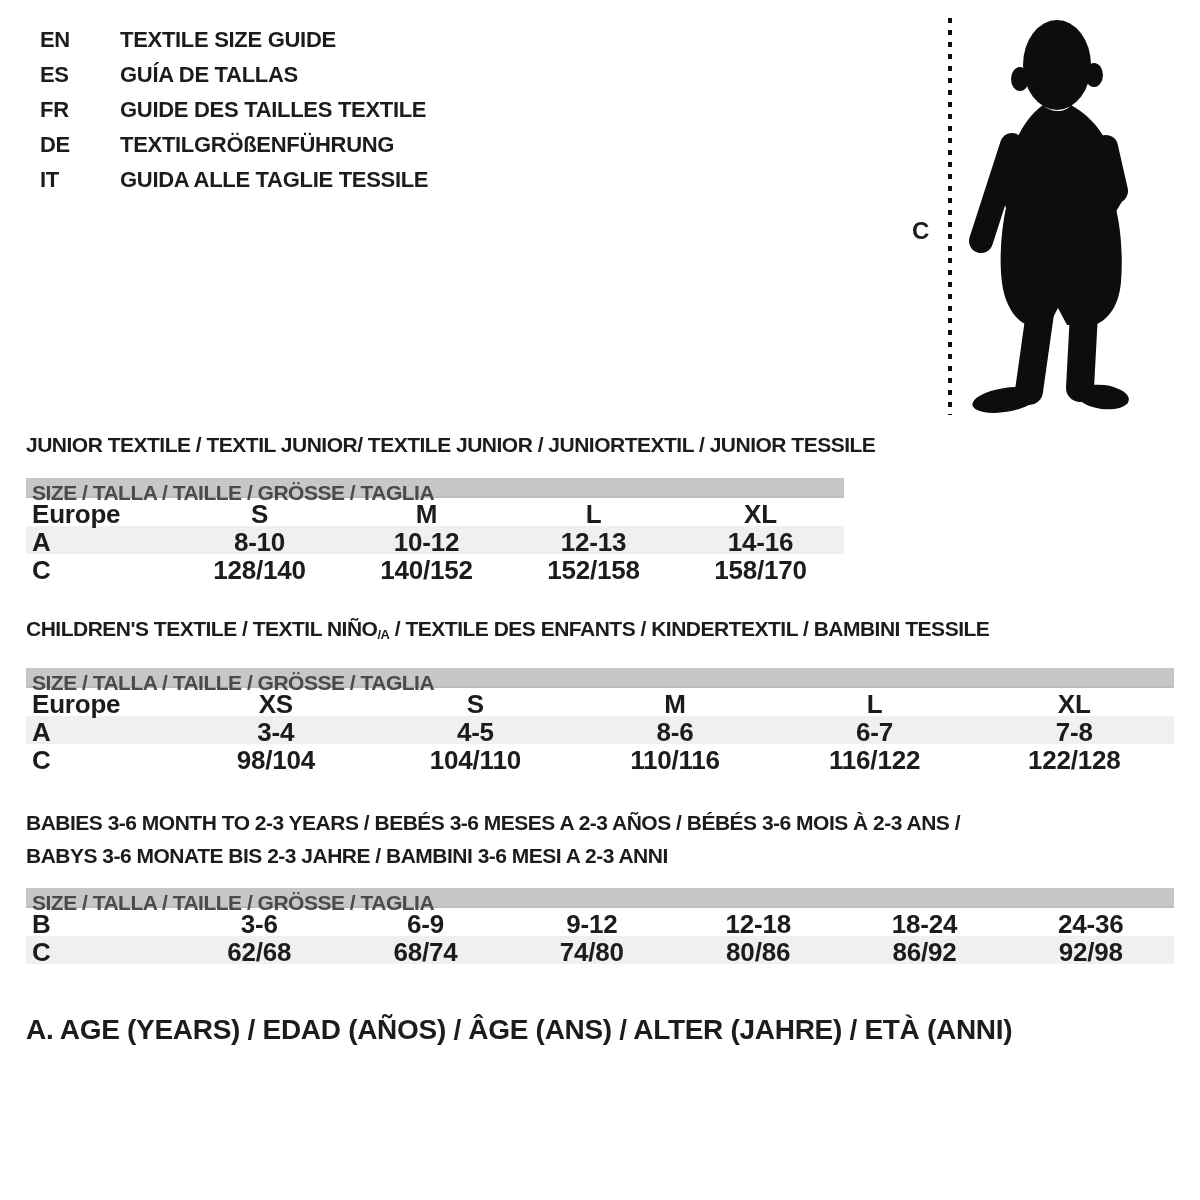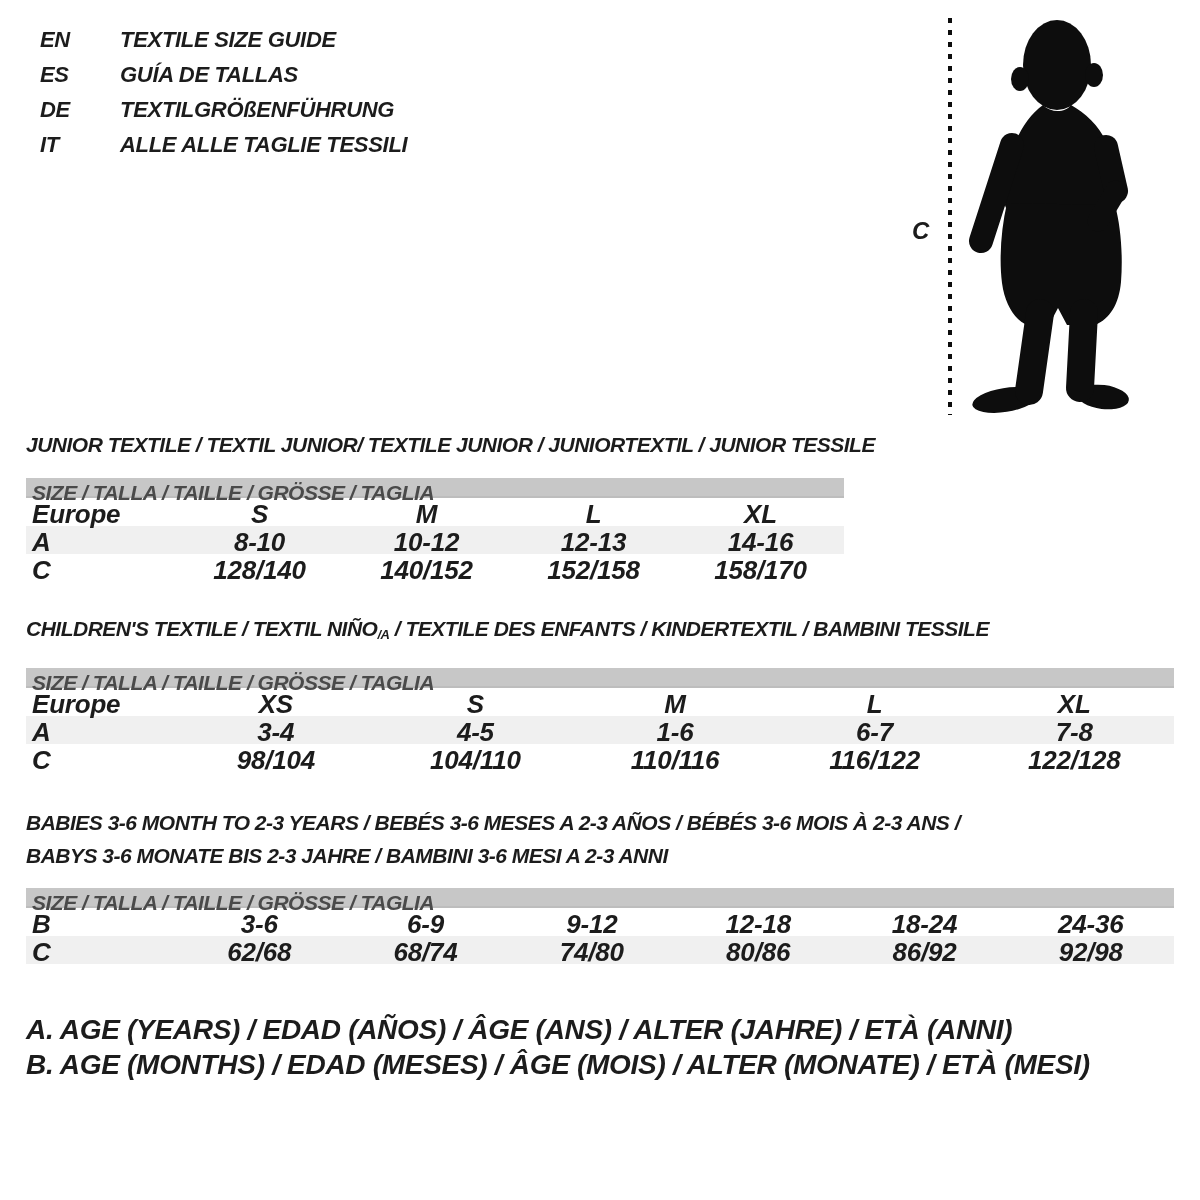--- a/index.html
+++ b/index.html
@@ -5,21 +5,21 @@
   * { margin: 0; padding: 0; box-sizing: border-box; }
   html, body { width: 1200px; height: 1200px; }
   body {
     position: relative;
     background: var(--page_bg, #ffffff);
     color: var(--text, #1c1c1c);
     font-family: "Liberation Sans", sans-serif;
     font-weight: bold;
     overflow: hidden;
   }
-  .page { position: absolute; inset: 0; font-style: italic; }
+  .page { position: absolute; inset: 0; }
 
   
   .lang-block { position: absolute; left: 40px; top: 22px; }
   .lang-row { display: flex; font-size: 22px; line-height: 35px; letter-spacing: -0.3px; }
   .lang-code { width: 80px; }
   .lang-title { white-space: nowrap; text-align: center; }
 
   
   .figure { position: absolute; left: 900px; top: 15px; width: 272px; height: 402px; }
   .dash-line {
@@ -64,26 +64,30 @@
   <header class="lang-block">
     <div class="lang-row">
       <span class="lang-code">EN</span>
       <span class="lang-title">TEXTILE SIZE GUIDE</span>
     </div>
     <div class="lang-row">
       <span class="lang-code">ES</span>
       <span class="lang-title">GUÍA DE TALLAS</span>
     </div>
     <div class="lang-row">
+      <span class="lang-code">FR</span>
+      <span class="lang-title">GUIDE DES TAILLES TEXTILE</span>
+    </div>
+    <div class="lang-row">
       <span class="lang-code">DE</span>
       <span class="lang-title">TEXTILGRÖßENFÜHRUNG</span>
     </div>
     <div class="lang-row">
       <span class="lang-code">IT</span>
-      <span class="lang-title">ALLE ALLE TAGLIE TESSILI</span>
+      <span class="lang-title">GUIDA ALLE TAGLIE TESSILE</span>
     </div>
   </header>
 
   <div class="figure">
     <span class="measure-label">C</span>
     <div class="dash-line"></div>
     <svg class="toddler" viewBox="0 0 175 400" xmlns="http://www.w3.org/2000/svg" aria-hidden="true">
       <g fill="currentColor" stroke="none">
         <ellipse cx="92" cy="50" rx="34" ry="45"></ellipse>
         <ellipse cx="55" cy="64" rx="9" ry="12"></ellipse>
@@ -153,21 +157,21 @@
               <div class="tcell">XS</div>
               <div class="tcell">S</div>
               <div class="tcell">M</div>
               <div class="tcell">L</div>
               <div class="tcell">XL</div>
             </div>
             <div class="trow shaded" style="grid-template-columns: 150px repeat(5, 1fr);">
               <div class="tlabel">A</div>
               <div class="tcell">3-4</div>
               <div class="tcell">4-5</div>
-              <div class="tcell">1-6</div>
+              <div class="tcell">8-6</div>
               <div class="tcell">6-7</div>
               <div class="tcell">7-8</div>
             </div>
             <div class="trow" style="grid-template-columns: 150px repeat(5, 1fr);">
               <div class="tlabel">C</div>
               <div class="tcell">98/104</div>
               <div class="tcell">104/110</div>
               <div class="tcell">110/116</div>
               <div class="tcell">116/122</div>
               <div class="tcell">122/128</div>
@@ -201,17 +205,16 @@
               <div class="tcell">80/86</div>
               <div class="tcell">86/92</div>
               <div class="tcell">92/98</div>
             </div>
           </div>
       </div>
     </section>
 
     <footer class="legend">
       <div>A. AGE (YEARS) / EDAD (AÑOS) / ÂGE (ANS) / ALTER (JAHRE) / ETÀ (ANNI)</div>
-      <div>B. AGE (MONTHS) / EDAD (MESES) / ÂGE (MOIS) / ALTER (MONATE) / ETÀ (MESI)</div>
     </footer>
 
   </main>
 </div>
 
 </body></html>

